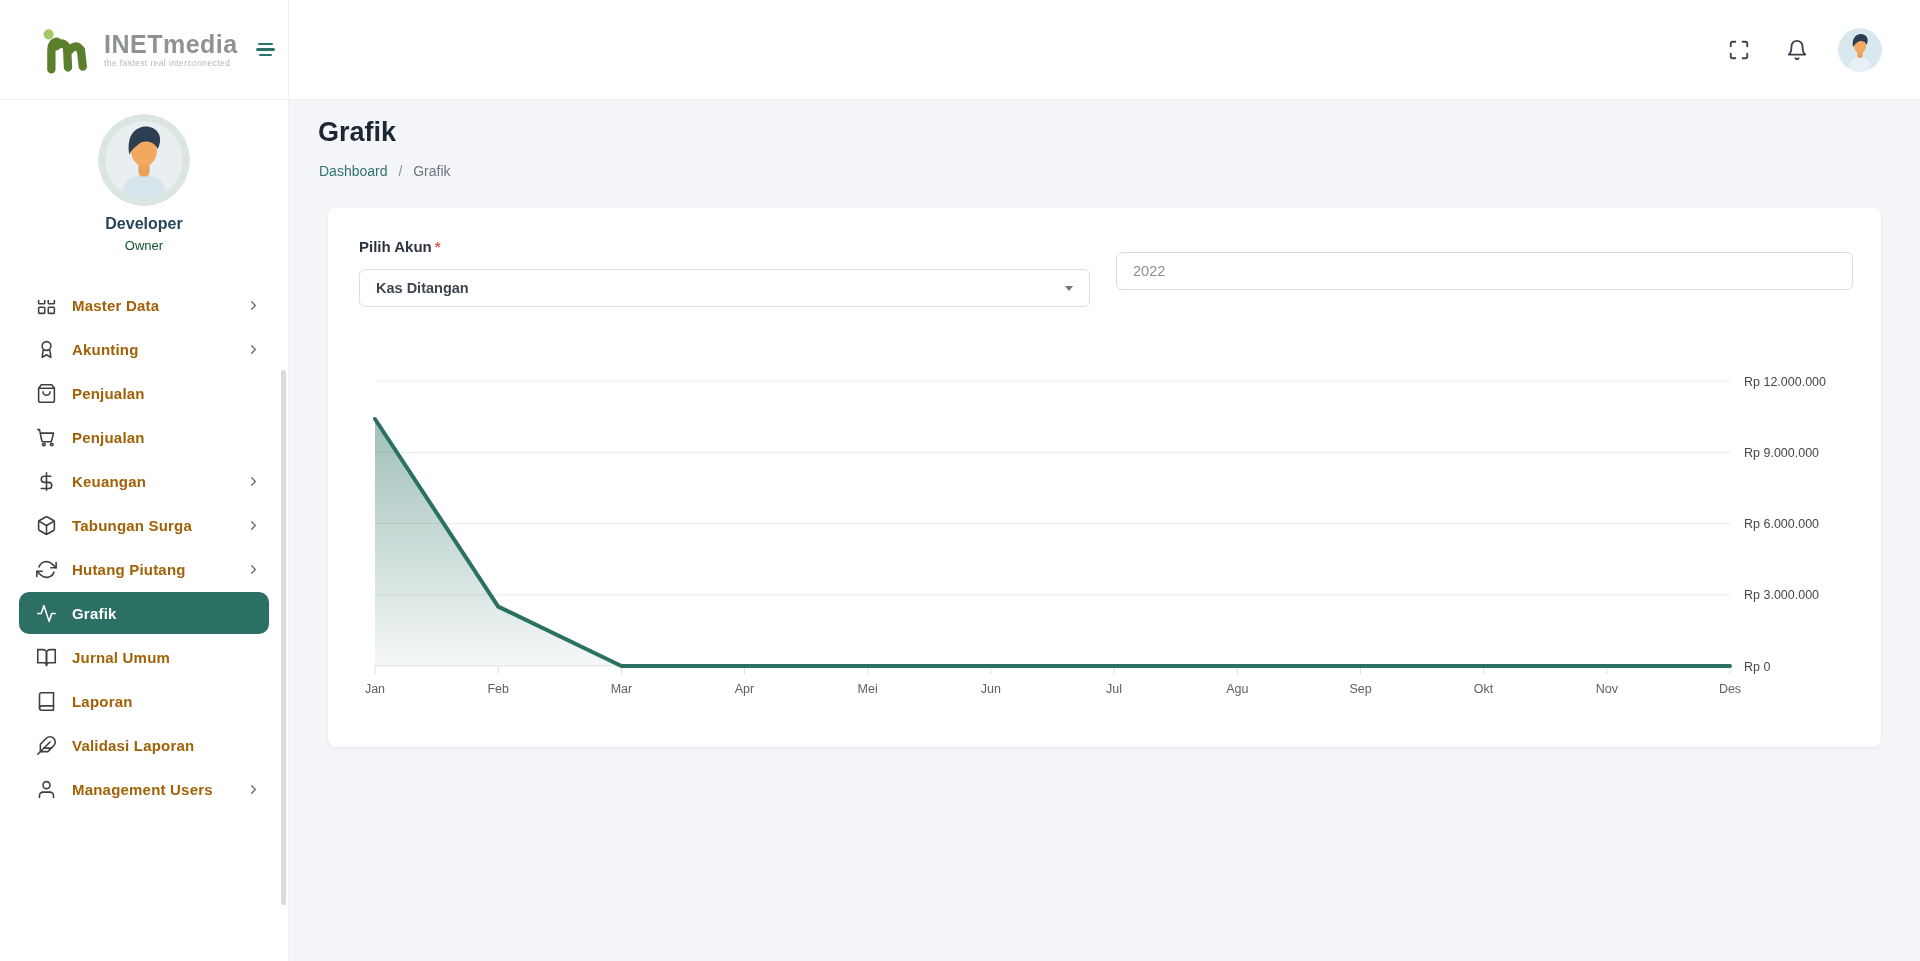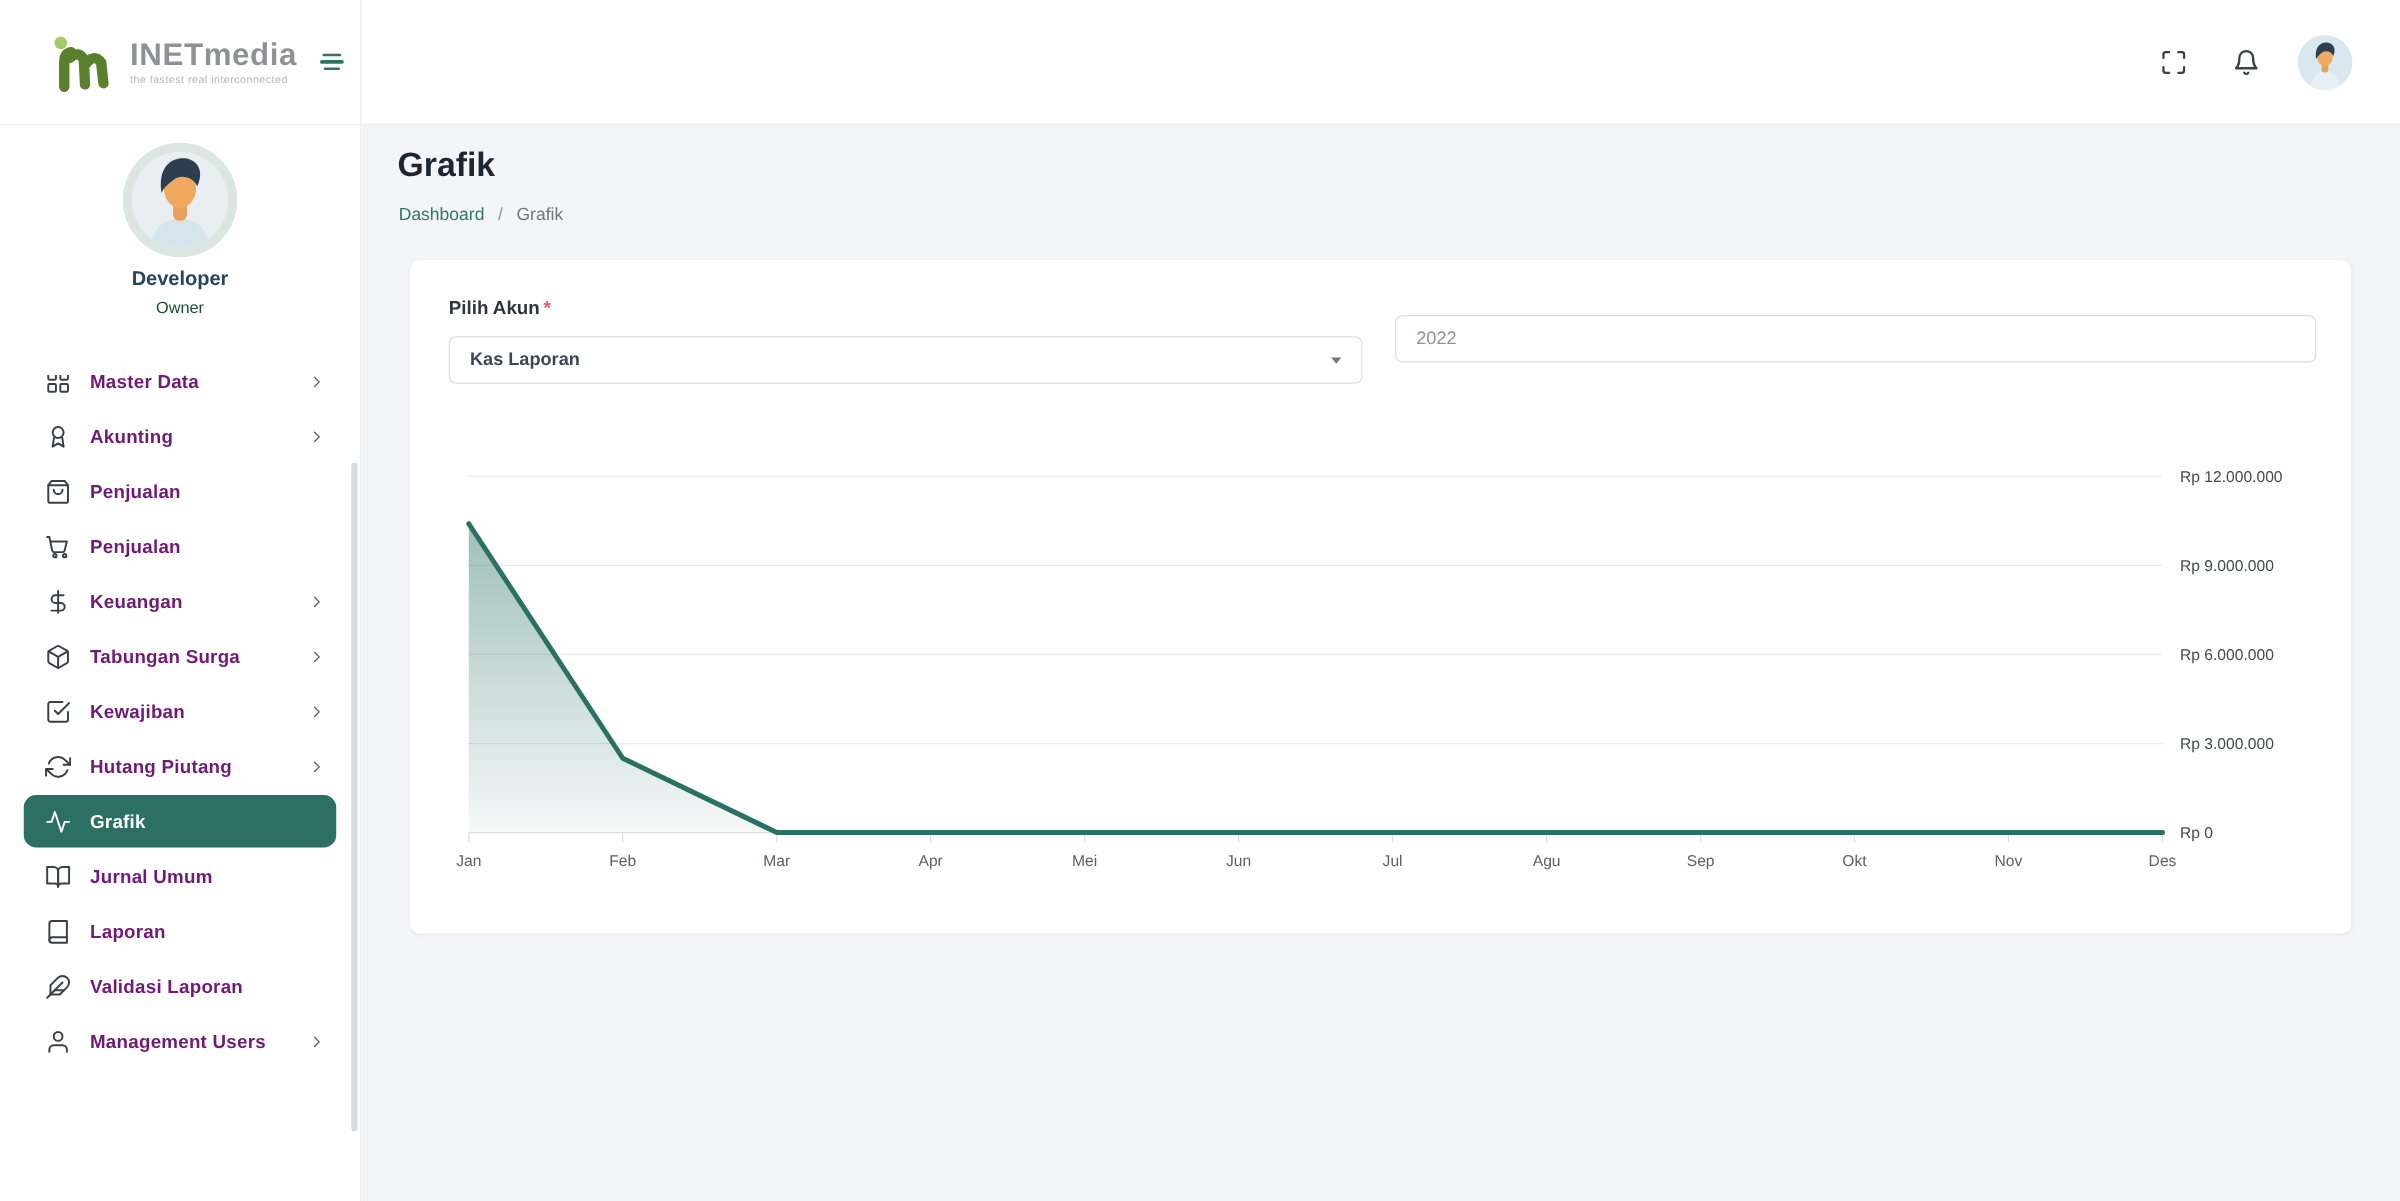--- a/index.html
+++ b/index.html
@@ -20,21 +20,21 @@
   .side-burger .b1{width:15px; margin:0 auto;} .side-burger .b2{width:19px;} .side-burger .b3{width:13px; margin:0 auto;}
 
   .profile { position:absolute; top:100px; left:0; width:100%; height:200px; text-align:center; }
   .avatar-lg { width:92px; height:92px; margin:14px auto 0; border-radius:50%; display:block; }
   .profile-name { font-size:16px; font-weight:bold; color:#26445c; margin-top:9px; }
   .profile-role { font-size:13px; color:#14532d; margin-top:5px; }
 
   .menu { position:absolute; top:300px; bottom:0; left:0; width:100%; overflow:hidden; }
   .menu-list { margin-top:-16px; }
   .menu-item { height:42px; margin:0 19px 2px; padding:0 8px 0 17px; display:flex; align-items:center;
-    border-radius:10px; cursor:pointer; color:#701a75; }
+    border-radius:10px; cursor:pointer; color:#a16207; }
   .menu-item svg.mi { width:21px; height:21px; color:#3a4046; flex:0 0 21px; }
   .mi-label { flex:1; margin-left:15px; font-size:15px; font-weight:600; letter-spacing:0.2px; }
   .menu-item svg.chev { width:15px; height:15px; color:#5b6167; }
   .menu-item.active { background:#2c6f63; color:#fff; }
   .menu-item.active svg.mi, .menu-item.active svg.chev { color:#fff; }
   .side-scrollbar { position:absolute; right:2px; top:70px; width:5px; height:535px;
     background:#d9dcdf; border-radius:3px; }
 
   
   .topbar { position:absolute; left:289px; top:0; right:0; height:100px; background:#fff;
@@ -169,30 +169,20 @@
               <polyline points="3.27 6.96 12 12.01 20.73 6.96"></polyline>
               <line x1="12" y1="22.08" x2="12" y2="12"></line>
             </svg>
             <span class="mi-label">Tabungan Surga</span>
             <svg class="chev" viewBox="0 0 24 24" fill="none" stroke="currentColor" stroke-width="1.8" stroke-linecap="round" stroke-linejoin="round">
               <polyline points="9 6 15 12 9 18"></polyline>
             </svg>
           </div>
           <div class="menu-item">
             <svg class="mi" viewBox="0 0 24 24" fill="none" stroke="currentColor" stroke-width="1.8" stroke-linecap="round" stroke-linejoin="round">
-              <polyline points="9 11 12 14 22 4"></polyline>
-              <path d="M21 12v7a2 2 0 0 1-2 2H5a2 2 0 0 1-2-2V5a2 2 0 0 1 2-2h11"></path>
-            </svg>
-            <span class="mi-label">Kewajiban</span>
-            <svg class="chev" viewBox="0 0 24 24" fill="none" stroke="currentColor" stroke-width="1.8" stroke-linecap="round" stroke-linejoin="round">
-              <polyline points="9 6 15 12 9 18"></polyline>
-            </svg>
-          </div>
-          <div class="menu-item">
-            <svg class="mi" viewBox="0 0 24 24" fill="none" stroke="currentColor" stroke-width="1.8" stroke-linecap="round" stroke-linejoin="round">
               <polyline points="23 4 23 10 17 10"></polyline>
               <polyline points="1 20 1 14 7 14"></polyline>
               <path d="M3.51 9a9 9 0 0 1 14.85-3.36L23 10M1 14l4.64 4.36A9 9 0 0 0 20.49 15"></path>
             </svg>
             <span class="mi-label">Hutang Piutang</span>
             <svg class="chev" viewBox="0 0 24 24" fill="none" stroke="currentColor" stroke-width="1.8" stroke-linecap="round" stroke-linejoin="round">
               <polyline points="9 6 15 12 9 18"></polyline>
             </svg>
           </div>
           <div class="menu-item active">
@@ -278,21 +268,21 @@
       <span class="crumb-sep">/</span>
       <span class="crumb-current">Grafik</span>
     </div>
 
     <section class="card">
       <div class="field field-account">
         <div class="field-label">
           <span>Pilih Akun</span><span class="req">*</span>
         </div>
         <div class="select">
-          <span class="select-value">Kas Laporan</span>
+          <span class="select-value">Kas Ditangan</span>
           <span class="select-caret"></span>
         </div>
       </div>
       <div class="field field-year">
         <input class="text-input" type="text" value="2022" style="">
       </div>
       <div id="chart-container">
           <svg width="1553" height="380" viewBox="0 0 1553 380" style="position:absolute;left:0;top:142px">
             <defs>
               <linearGradient id="ag" x1="0" y1="0" x2="0" y2="1">

